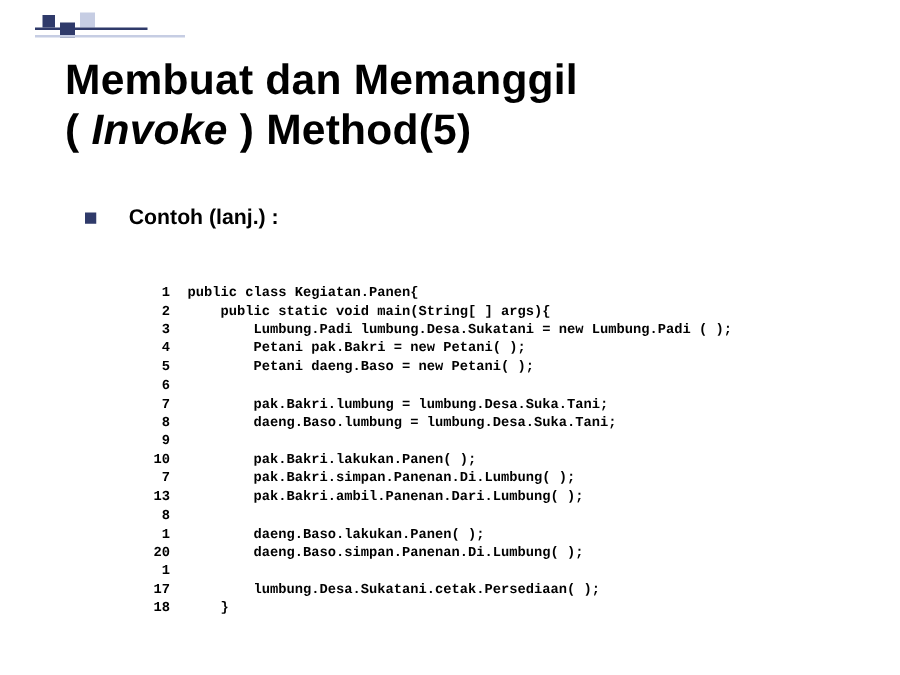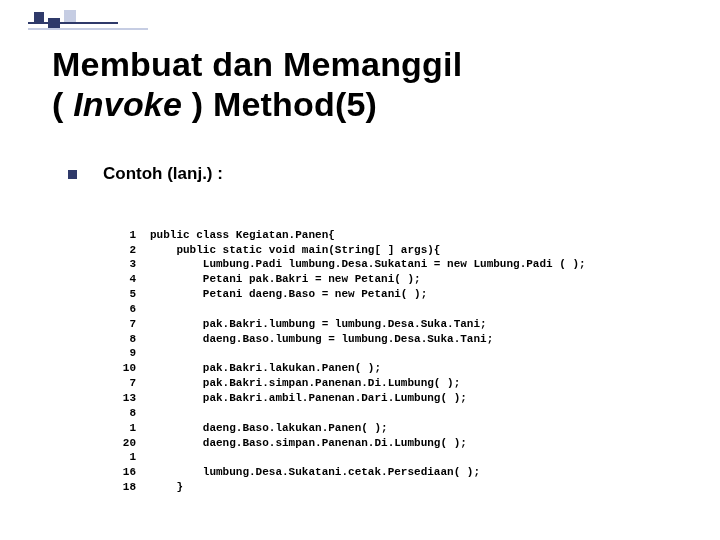--- a/index.html
+++ b/index.html
@@ -124,18 +124,18 @@
     <span class="plain">( </span><span class="ital">Invoke</span><span class="plain"> ) Method(5)</span>
   </div>
 
   <div class="sub">
     <span class="bullet"></span>
     <span>Contoh (lanj.) :</span>
   </div>
 
   <div class="code-wrap">
     <div class="code-body">
-      <div class="gutter" id="gutter"><div>1</div><div>2</div><div>3</div><div>4</div><div>5</div><div>6</div><div>7</div><div>8</div><div>9</div><div>10</div><div>7</div><div>13</div><div>8</div><div>1</div><div>20</div><div>1</div><div>16</div><div>18</div></div>
+      <div class="gutter" id="gutter"><div>1</div><div>2</div><div>3</div><div>4</div><div>5</div><div>6</div><div>7</div><div>8</div><div>9</div><div>10</div><div>7</div><div>13</div><div>8</div><div>1</div><div>20</div><div>1</div><div>17</div><div>18</div></div>
       <div class="codecol" id="codecol"><div>public class Kegiatan.Panen{</div><div>    public static void main(String[ ] args){</div><div>        Lumbung.Padi lumbung.Desa.Sukatani = new Lumbung.Padi ( );</div><div>        Petani pak.Bakri = new Petani( );</div><div>        Petani daeng.Baso = new Petani( );</div><div>&nbsp;</div><div>        pak.Bakri.lumbung = lumbung.Desa.Suka.Tani;</div><div>        daeng.Baso.lumbung = lumbung.Desa.Suka.Tani;</div><div>&nbsp;</div><div>        pak.Bakri.lakukan.Panen( );</div><div>        pak.Bakri.simpan.Panenan.Di.Lumbung( );</div><div>        pak.Bakri.ambil.Panenan.Dari.Lumbung( );</div><div>&nbsp;</div><div>        daeng.Baso.lakukan.Panen( );</div><div>        daeng.Baso.simpan.Panenan.Di.Lumbung( );</div><div>&nbsp;</div><div>        lumbung.Desa.Sukatani.cetak.Persediaan( );</div><div>    }</div></div>
     </div>
   </div>
 
 </div>
 
 </body></html>

